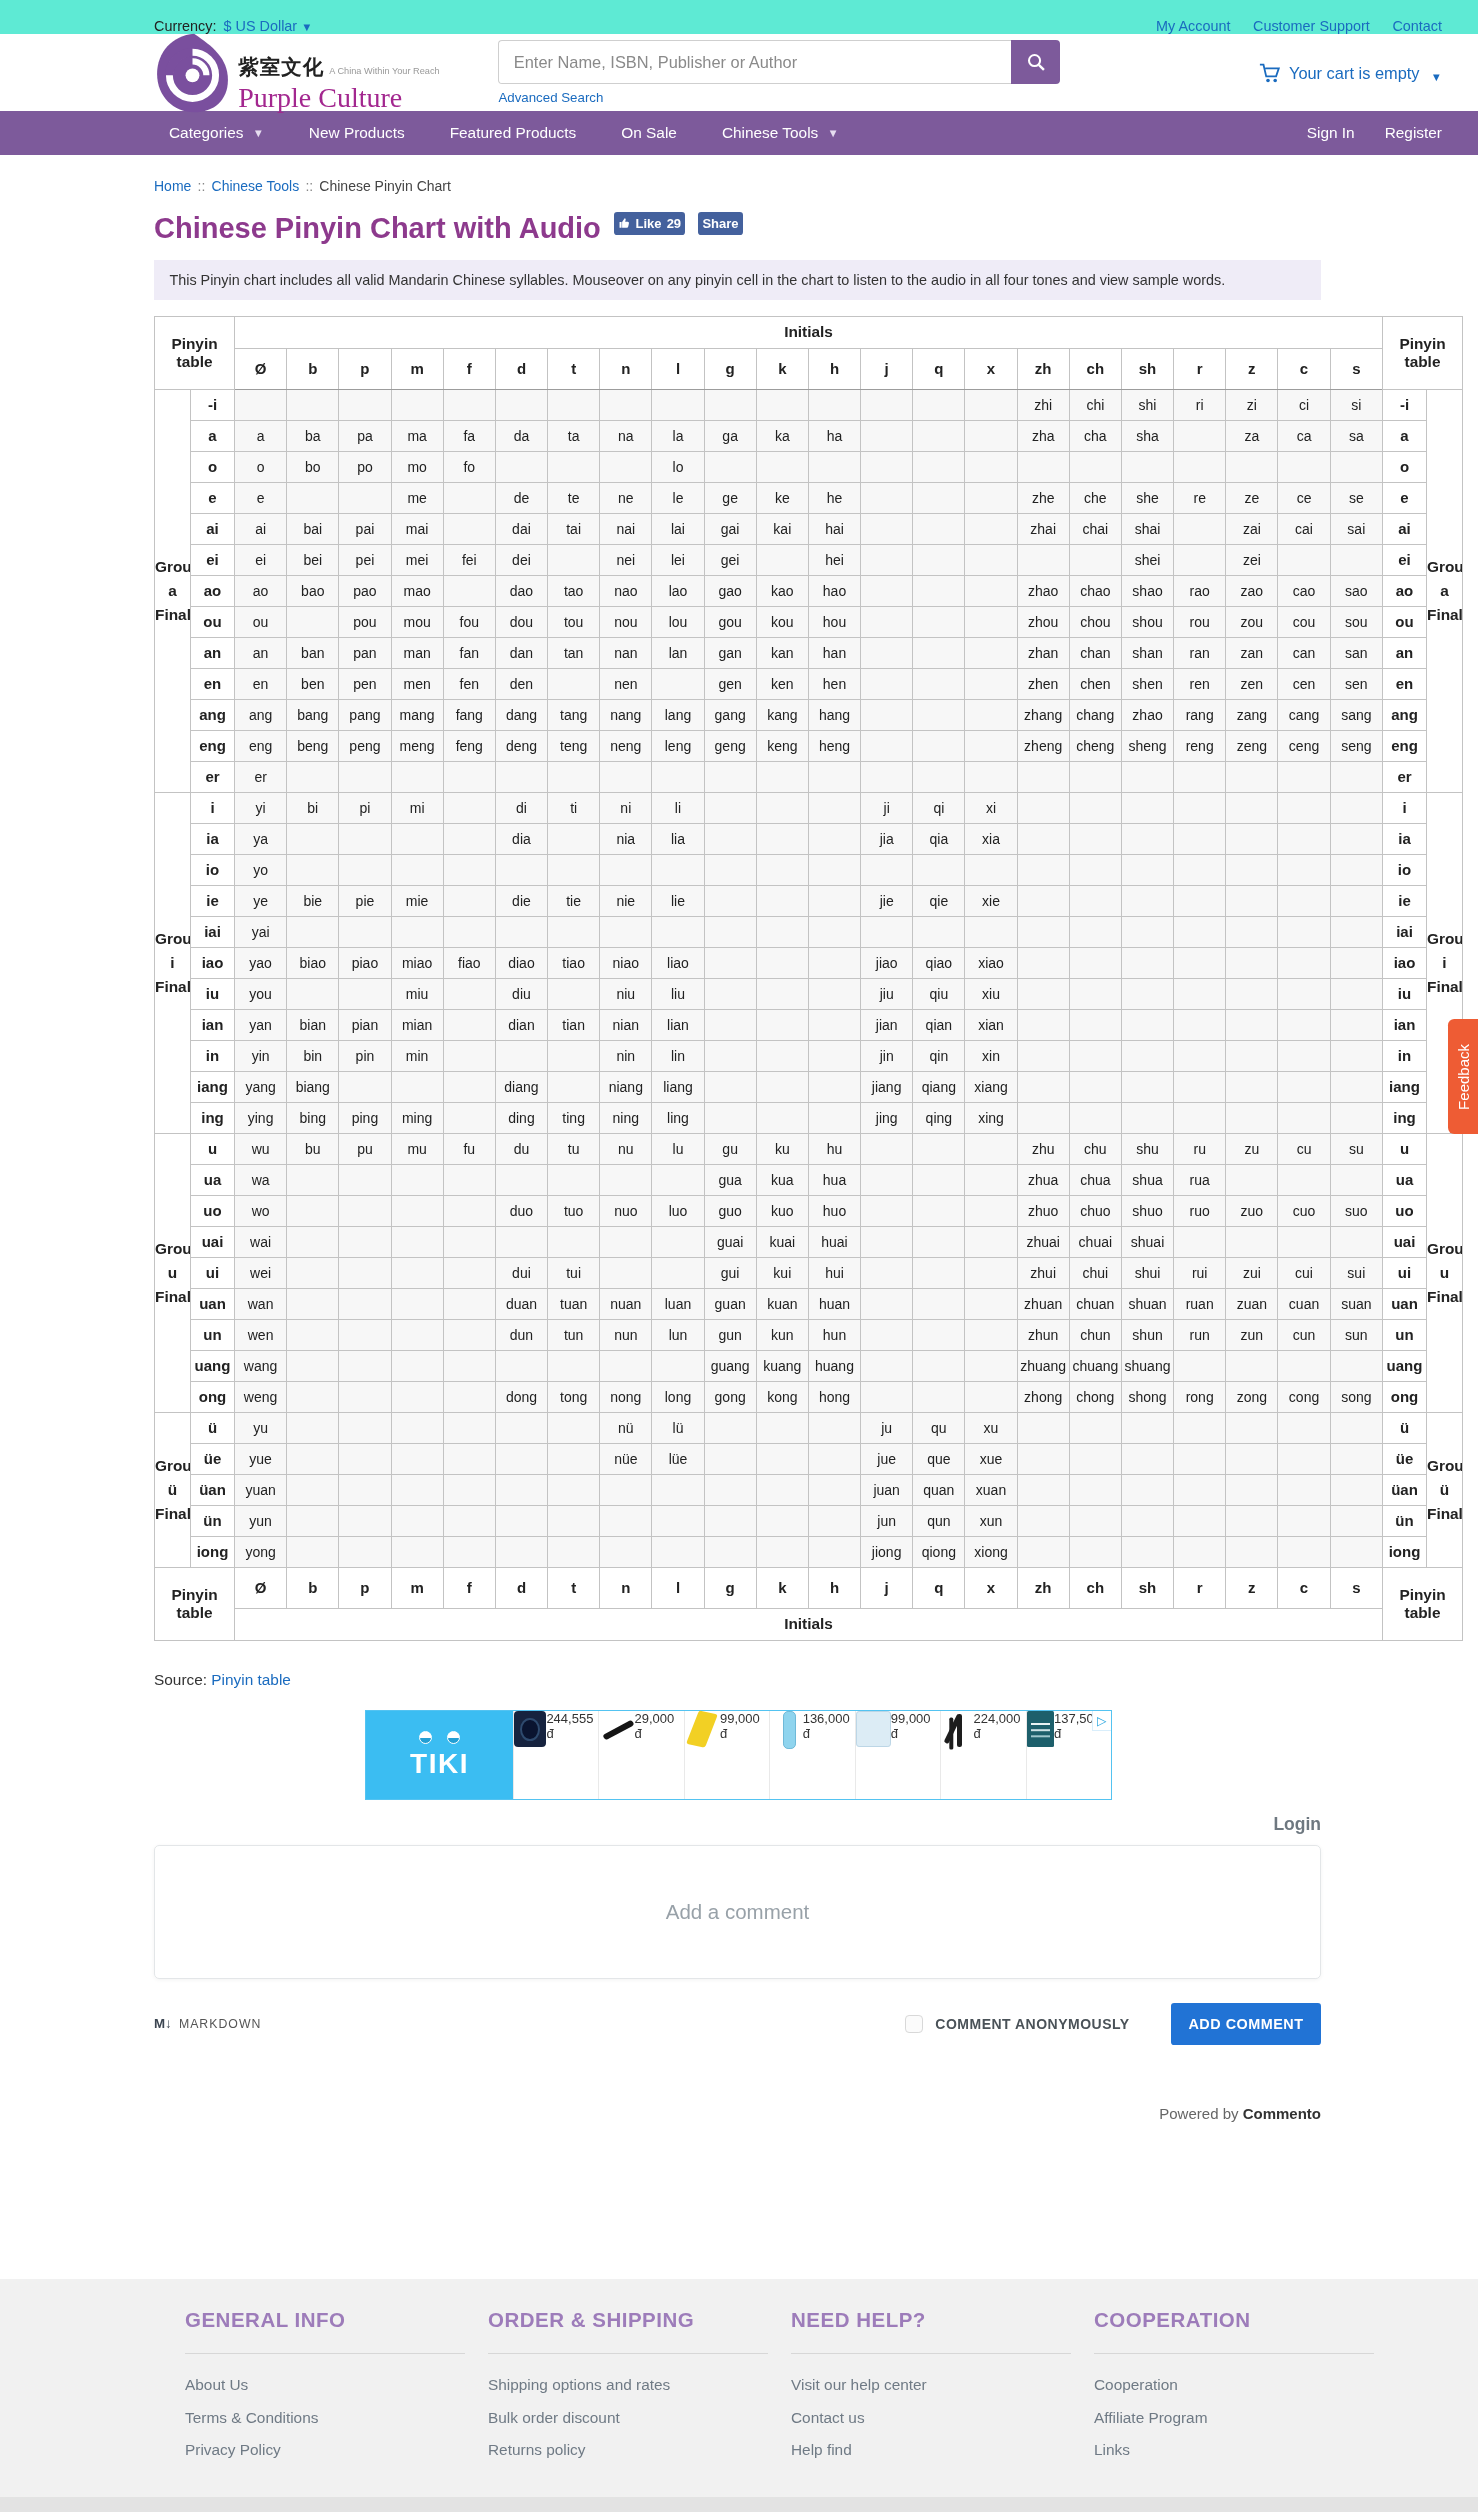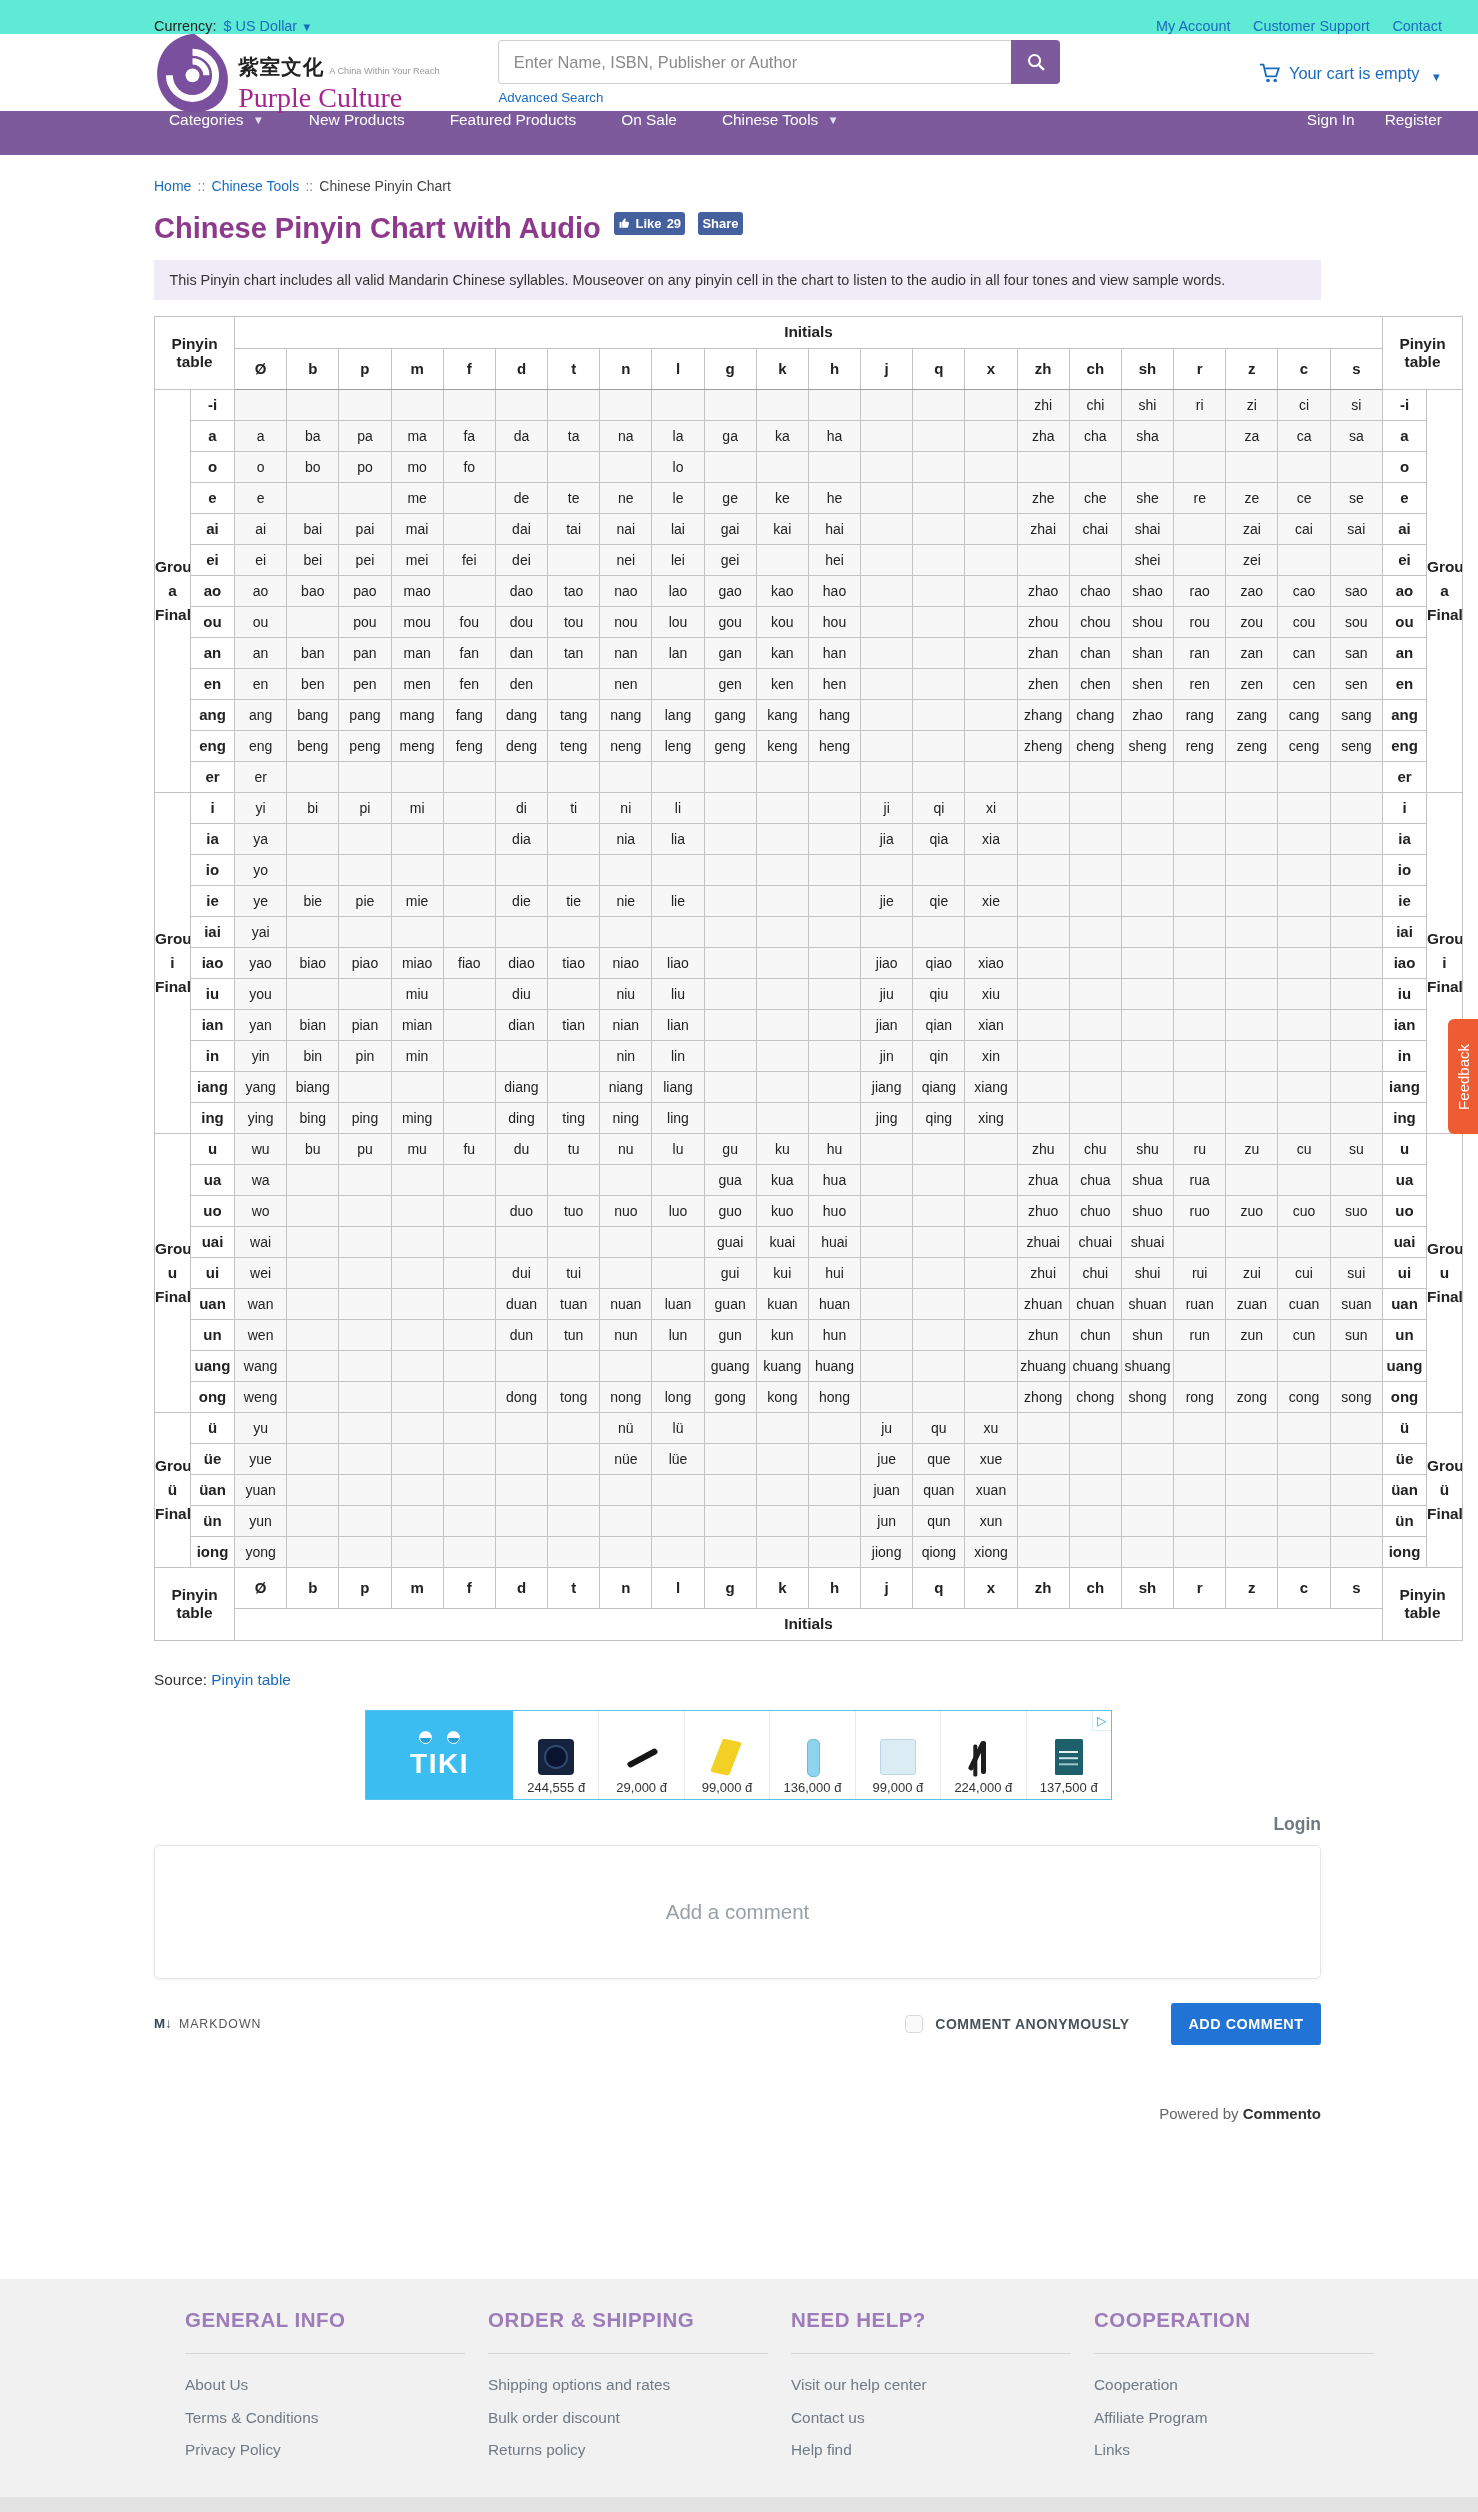--- a/index.html
+++ b/index.html
@@ -33,21 +33,21 @@
   .logo-txt .en{font-family:"Liberation Serif",serif;font-size:28px;color:#a3278f;margin-top:1px}
   .search-wrap{margin-left:15.4px;display:flex;flex-direction:column}
   .search-row{display:flex}
   .search-input{width:513px;height:44px;border:1px solid #cfcfcf;border-right:none;border-radius:4.1px 0 0 4.1px;font-size:16.4px;padding:0 14.4px;color:#444;outline:none;font-family:"Liberation Sans",sans-serif}
   .search-input::placeholder{color:#8a8a8a}
   .search-btn{width:49px;height:44px;background:var(--nav-purple);border:none;border-radius:0 4.1px 4.1px 0;display:flex;align-items:center;justify-content:center;cursor:pointer}
   .adv{font-size:13.3px;margin-top:5.1px}
   .cart{margin-left:auto;display:flex;align-items:flex-end;gap:7.2px;color:var(--link-blue);font-size:16.4px;cursor:pointer}
 
   
-  .nav{height:44px;background:var(--nav-purple);display:flex;align-items:flex-start;padding:0 36px 0 169px;font-size:15.4px;color:#fff}
+  .nav{height:44px;background:var(--nav-purple);display:flex;align-items:center;padding:0 36px 0 169px;font-size:15.4px;color:#fff}
   .nav-items{display:flex;gap:45px}
   .nav-item{color:#fff;text-decoration:none;display:flex;align-items:center;gap:5.1px}
   .nav-item .caret{color:#e6ddf0}
   .nav-right{margin-left:auto;display:flex;gap:30px}
 
   
   .breadcrumb{margin:23px 0 0 154px;font-size:14px;color:#444}
   .breadcrumb .sep{color:#888;margin:0 6.2px}
   .title-row{margin:17.5px 0 0 154px;display:flex;gap:13.3px}
   h1{font-size:29px;color:var(--title-purple);font-weight:bold;margin:0}
@@ -68,21 +68,21 @@
   .ptable col.c-group{width:36px}
   .ptable col.c-final{width:44px}
 
   
   .source{margin:30px 0 0 154px;font-size:15.4px;color:#333}
   .ad{margin:21.6px 0 0 365px;width:747px;height:90px;border:1px solid #54c3f1;display:flex;position:relative;background:#fff}
   .tiki{width:147px;background:var(--tiki-blue);display:flex;flex-direction:column;align-items:center;justify-content:center;gap:4.1px}
   .eyes{display:flex;gap:15.4px}
   .eye{width:13.3px;height:13.3px;border-radius:50%;background:linear-gradient(#fff 0 54%,#239fd4 54% 100%);border:1.5px solid #fff}
   .tiki-word{color:#fff;font-weight:bold;font-size:28px;letter-spacing:1.5px}
-  .tile{flex:1;border-left:0.5px solid #e9e9e9;position:relative;display:flex;flex-direction:column;align-items:center;justify-content:flex-end;padding-bottom:4.1px}
+  .tile{flex:1;border-left:0.5px solid #e9e9e9;position:relative;display:flex;justify-content:flex-end;padding-bottom:4.1px}
   .tile .price{font-size:13px;color:#333}
   .shape{width:36px;height:36px;margin:0 auto 5.1px;position:relative}
   .v-lens .shape{background:#16233f;border-radius:4.1px}
   .v-lens .shape::after{content:"";position:absolute;inset:6.2px;border-radius:50%;background:#0a1430;border:2.1px solid #2e4a6e}
   .v-pen .shape::after{content:"";position:absolute;left:2.1px;top:15.4px;width:33px;height:6.2px;background:#151515;transform:rotate(-28deg);border-radius:2.6px}
   .v-strap .shape::after{content:"";position:absolute;left:7.2px;top:1px;width:19.5px;height:34px;background:#f2d024;transform:skewX(-10deg) rotate(12deg);border-radius:2.6px}
   .v-thermo .shape::after{content:"";position:absolute;left:12.3px;top:0;width:11.3px;height:36px;background:#8fd4ee;border-radius:5.1px;border:1px solid #6fb9d8}
   .v-pack .shape{background:#dcecf5;border-radius:3.1px;border:0.5px solid #bcd6e6}
   .v-tripod .shape::before{content:"";position:absolute;left:16px;top:3.1px;width:4.6px;height:31px;background:#1d1d1d;transform-origin:top;transform:rotate(26deg);border-radius:2.1px}
   .v-tripod .shape::after{content:"";position:absolute;left:16px;top:2.1px;width:4.6px;height:33px;background:#1d1d1d;border-radius:2.1px;box-shadow:-8.2px 3.1px 0 -0.5px #1d1d1d}

